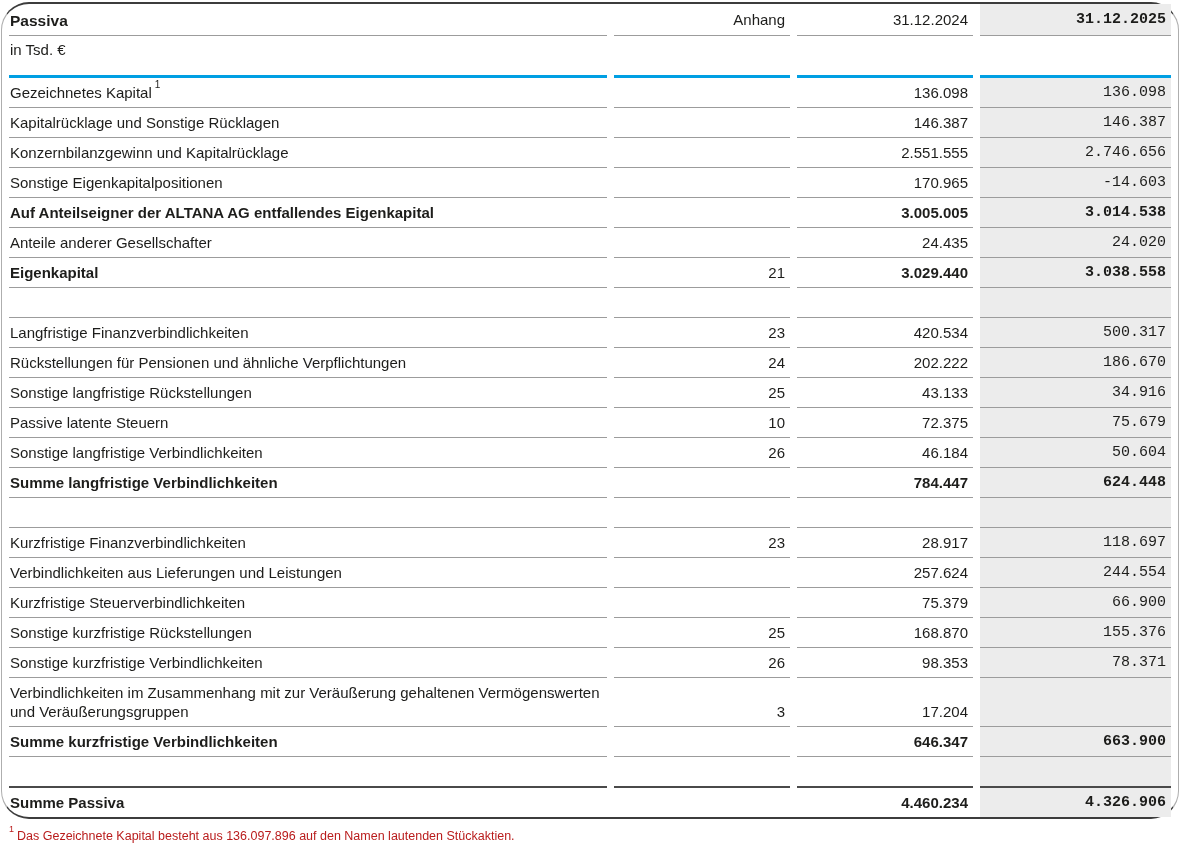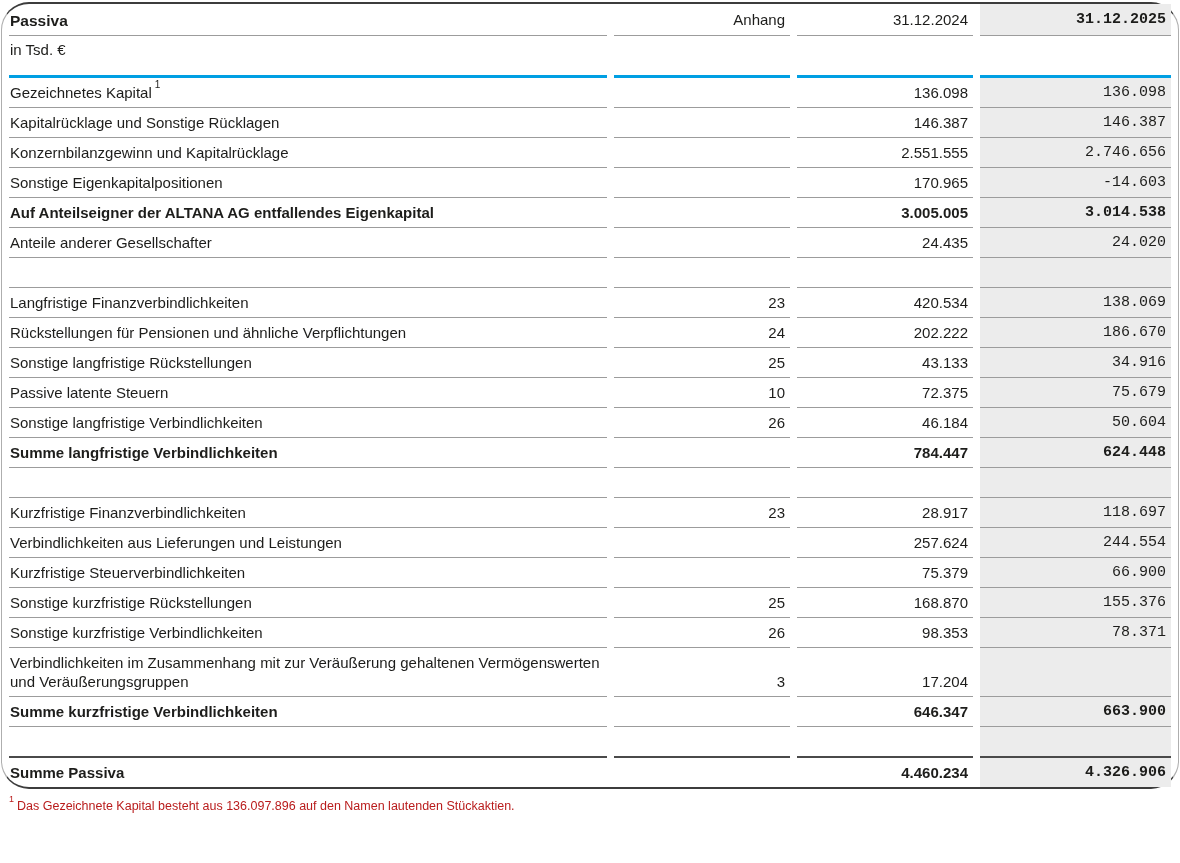--- a/index.html
+++ b/index.html
@@ -151,31 +151,37 @@
           <td class="c-anhang"></td>
           <td class="c-2024">3.005.005</td>
           <td class="c-2025">3.014.538</td>
         </tr>
         <tr class="">
           <td class="c-label">Anteile anderer Gesellschafter</td>
           <td class="c-anhang"></td>
           <td class="c-2024">24.435</td>
           <td class="c-2025">24.020</td>
         </tr>
+        <tr class="bold-row">
+          <td class="c-label">Eigenkapital</td>
+          <td class="c-anhang">21</td>
+          <td class="c-2024">3.029.440</td>
+          <td class="c-2025">3.038.558</td>
+        </tr>
         <tr class="spacer-row">
           <td class="c-label"></td>
           <td class="c-anhang"></td>
           <td class="c-2024"></td>
           <td class="c-2025"></td>
         </tr>
         <tr class="">
           <td class="c-label">Langfristige Finanzverbindlichkeiten</td>
           <td class="c-anhang">23</td>
           <td class="c-2024">420.534</td>
-          <td class="c-2025">138.069</td>
+          <td class="c-2025">500.317</td>
         </tr>
         <tr class="">
           <td class="c-label">Rückstellungen für Pensionen und ähnliche Verpflichtungen</td>
           <td class="c-anhang">24</td>
           <td class="c-2024">202.222</td>
           <td class="c-2025">186.670</td>
         </tr>
         <tr class="">
           <td class="c-label">Sonstige langfristige Rückstellungen</td>
           <td class="c-anhang">25</td>

